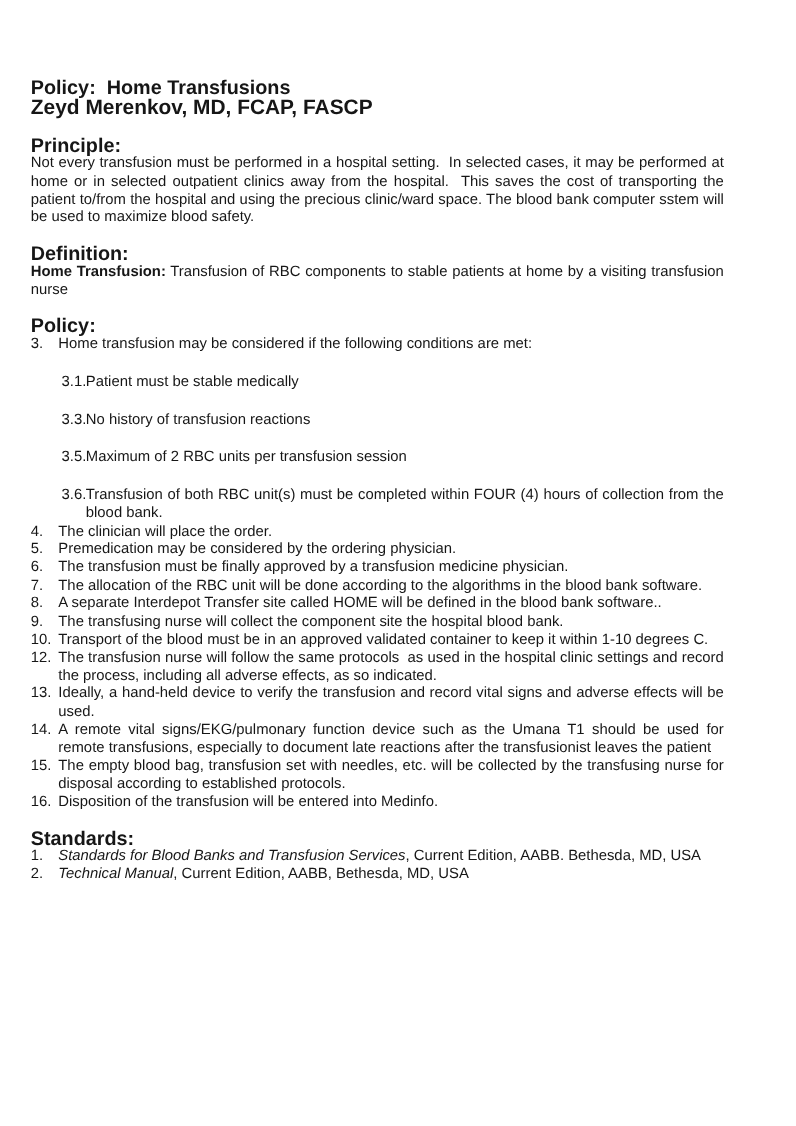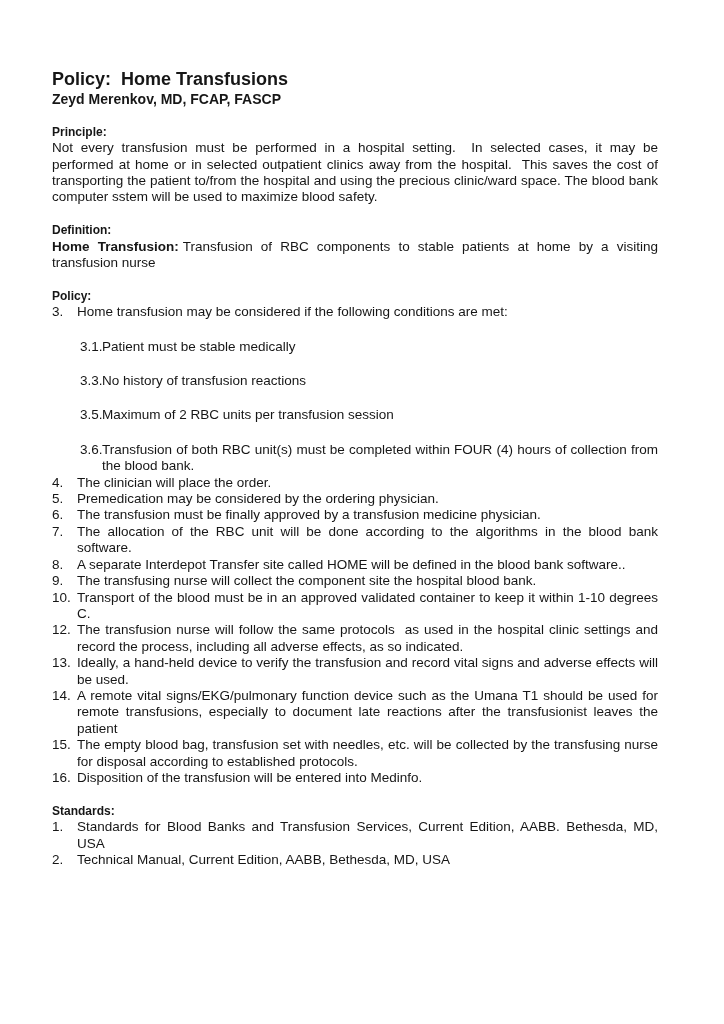--- a/index.html
+++ b/index.html
@@ -5,39 +5,39 @@
   html, body {
     margin: 0;
     padding: 0;
     background: #ffffff;
   }
   .page {
     width: 724px;
     height: 1024px;
     box-sizing: border-box;
     background: #ffffff;
-    padding: 68px 66px 0 52px;
+    padding: 68px 66px 0 28px;
     font-family: "Liberation Sans", "DejaVu Sans", sans-serif;
     font-size: 13.5px;
     line-height: 16.4px;
     color: #161616;
     overflow: hidden;
   }
   .doc-title {
     font-size: 18px;
     line-height: 23px;
     font-weight: bold;
     margin: 0;
   }
   .hline {
     font-weight: bold;
-    font-size: 14px;
+    font-size: 19px;
   }
   .sec-heading {
-    font-size: 12px;
+    font-size: 18px;
     line-height: 16.4px;
     font-weight: bold;
     margin: 16.4px 0 0 0;
   }
   p {
     margin: 0;
   }
   .just {
     text-align: justify;
   }
@@ -58,20 +58,21 @@
   .sub {
     margin-left: 28px;
     padding-left: 22px;
     margin-top: 18px;
   }
   .sub .num {
     width: 22px;
     margin-left: -22px;
   }
   .ref-title {
+    font-style: italic;
   }
 </style>
 </head>
 <body>
 
 <div class="page">
 
   <h1 class="doc-title">Policy:&nbsp; Home Transfusions</h1>
   <div class="hline">Zeyd Merenkov, MD, FCAP, FASCP</div>
 

